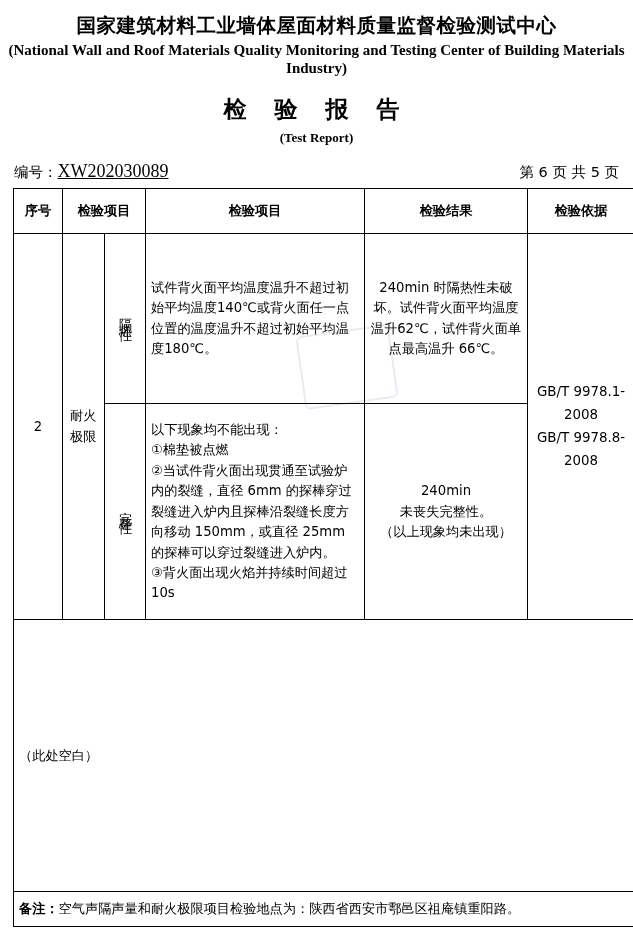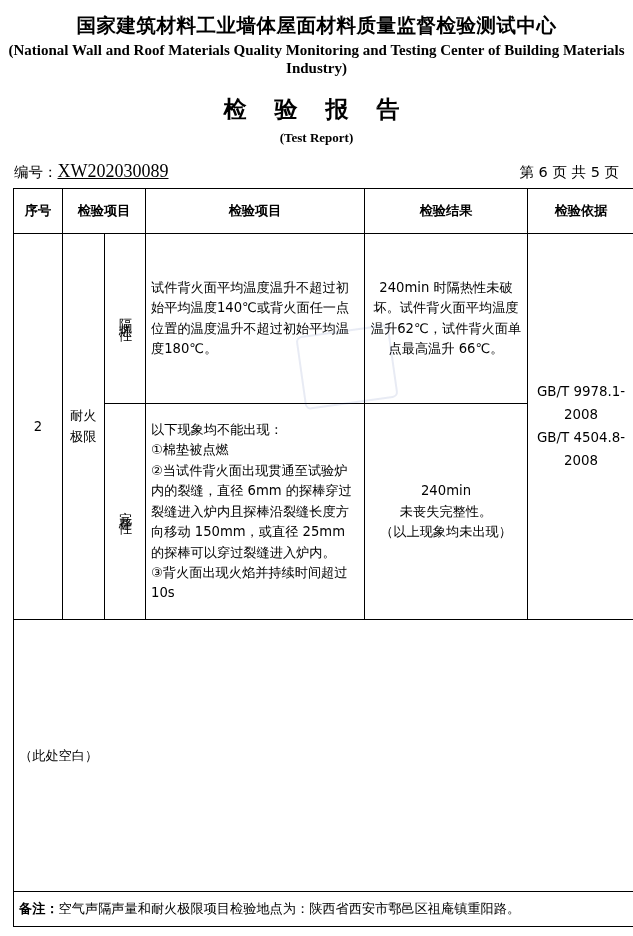--- a/index.html
+++ b/index.html
@@ -195,21 +195,21 @@
       <tr class="row-h-1">
         <td class="c-no" rowspan="2">2</td>
         <td class="c-item" rowspan="2">耐火极限</td>
         <td class="c-sub">
           <span class="vert">隔热性</span>
         </td>
         <td class="cell-std">试件背火面平均温度温升不超过初始平均温度140℃或背火面任一点位置的温度温升不超过初始平均温度180℃。</td>
         <td class="cell-res">240min 时隔热性未破坏。试件背火面平均温度温升62℃，试件背火面单点最高温升 66℃。</td>
         <td class="c-basis" rowspan="2">
           <div class="basis-inner" style="white-space: pre-line;">GB/T 9978.1-2008
-GB/T 4504.8-2008</div>
+GB/T 9978.8-2008</div>
         </td>
       </tr>
       <tr class="row-h-2">
         <td class="c-sub">
           <span class="vert">完整性</span>
         </td>
         <td class="cell-std" style="white-space: pre-line;">以下现象均不能出现：
 ①棉垫被点燃
 ②当试件背火面出现贯通至试验炉内的裂缝，直径 6mm 的探棒穿过裂缝进入炉内且探棒沿裂缝长度方向移动 150mm，或直径 25mm 的探棒可以穿过裂缝进入炉内。
 ③背火面出现火焰并持续时间超过 10s</td>

